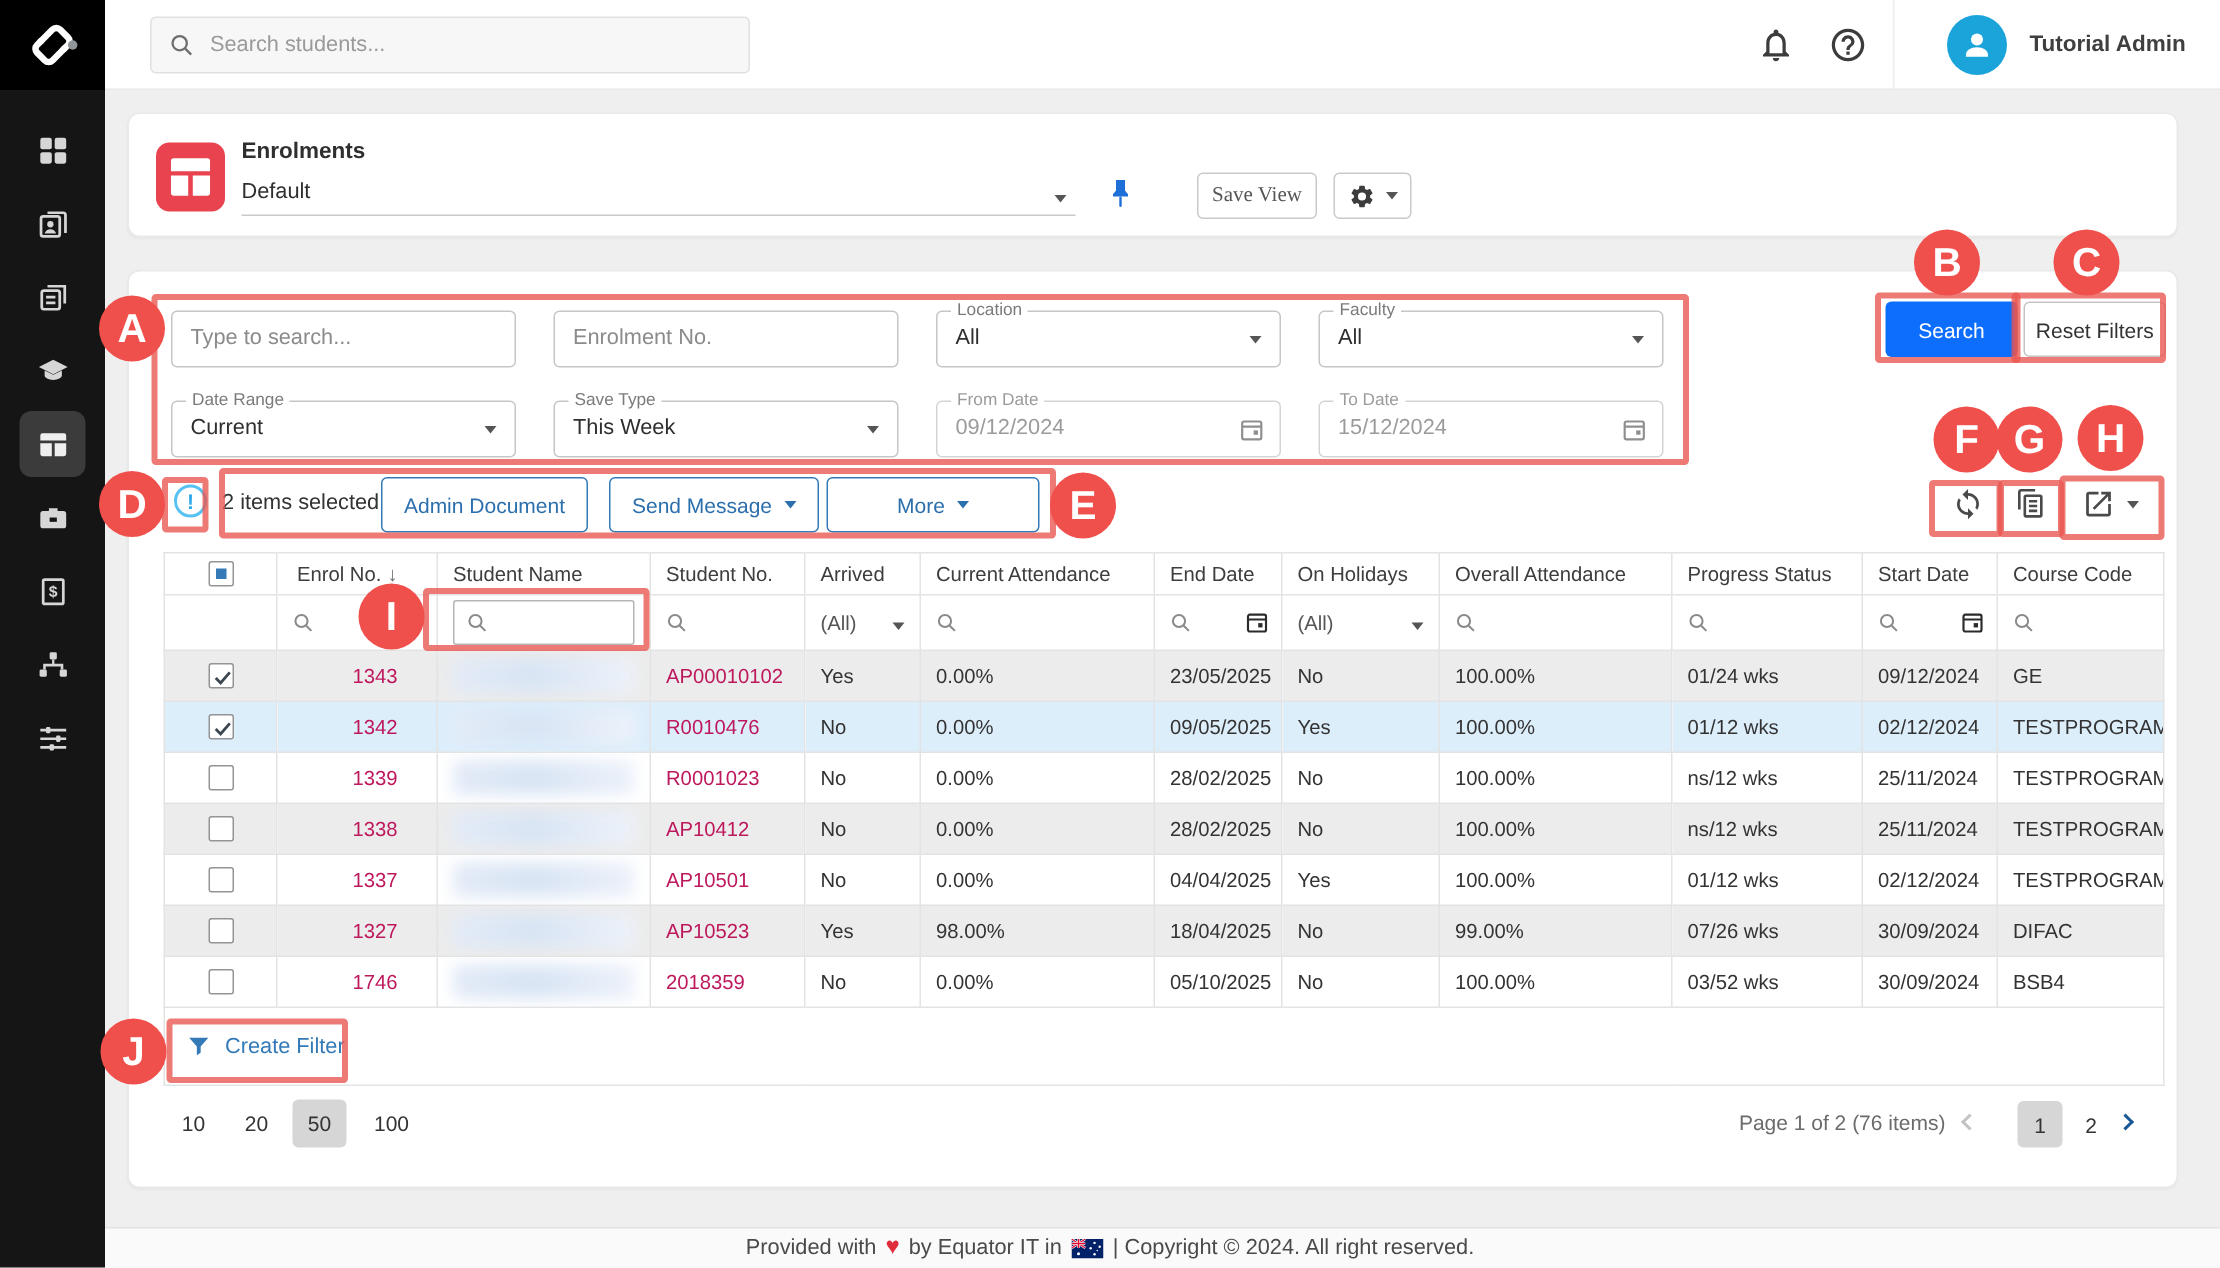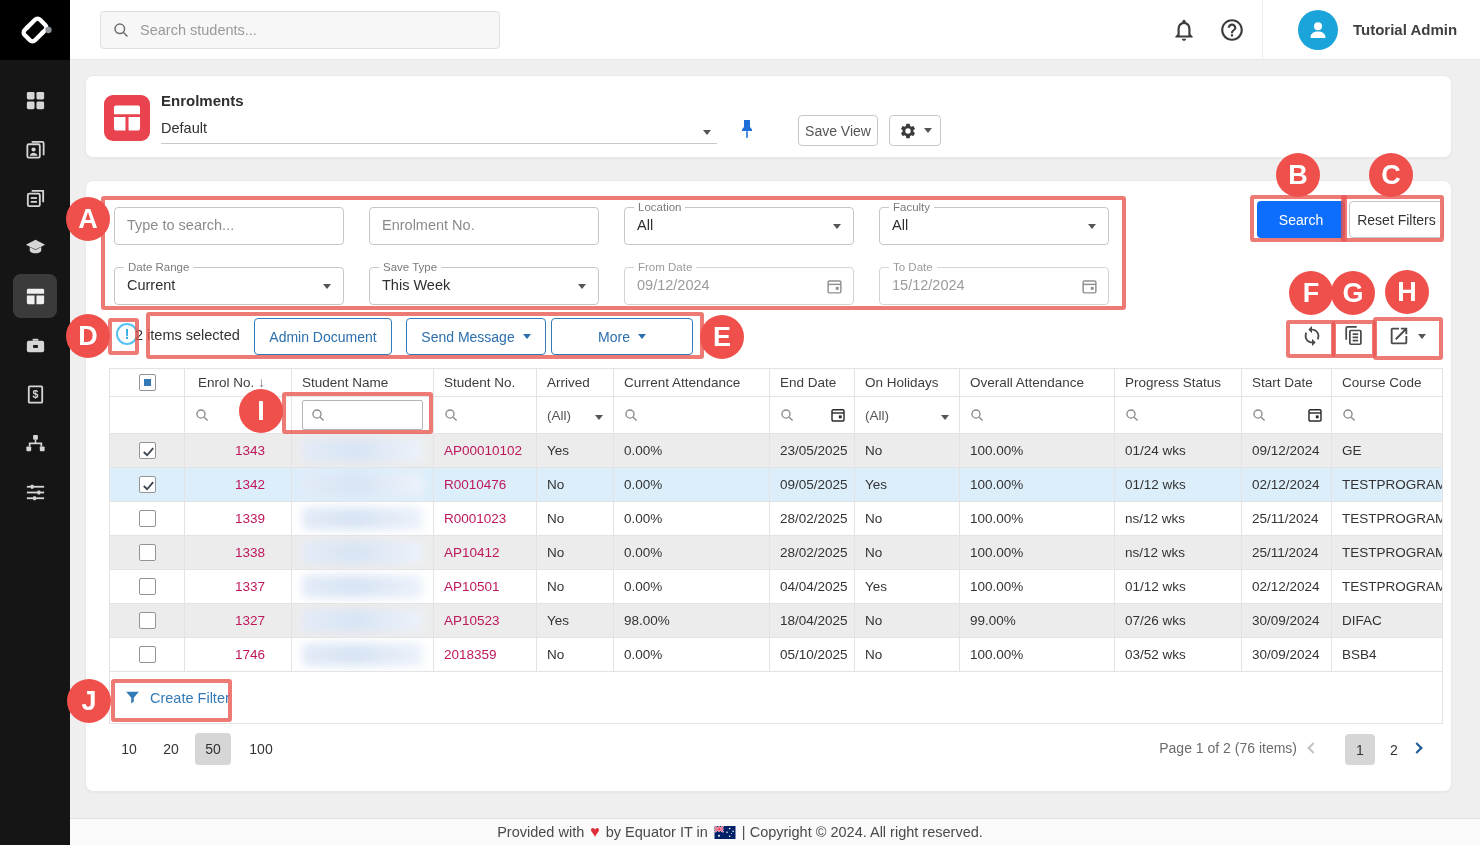--- a/index.html
+++ b/index.html
@@ -30,40 +30,40 @@
 
   
   #module-icon { position:absolute; left:18px; top:19px; width:46px; height:46px; background:#e8434e; border-radius:9px; }
   #page-title { position:absolute; left:75px; top:16px; font-size:15px; font-weight:bold; color:#2f2f2f; }
   #view-select { position:absolute; left:75px; top:38px; width:556px; height:30px; border-bottom:1px solid #c9c9c9; font-size:14.5px; color:#2f2f2f; }
   #view-select .val { position:absolute; left:0; top:6px; }
   .caret { width:0; height:0; border-left:4.5px solid transparent; border-right:4.5px solid transparent; border-top:5.5px solid #555; display:inline-block; }
   #view-select .caret { position:absolute; right:6px; top:16px; }
   #pin-btn { position:absolute; left:649px; top:40px; width:24px; height:26px; }
   .btn { display:flex; align-items:center; justify-content:center; border-radius:4px; font-size:14px; cursor:pointer; }
-  #save-view-btn { position:absolute; left:712px; top:39px; width:80px; height:31px; border:1px solid #c9c9c9; color:#555; background:#fff; }
+  #save-view-btn { position:absolute; left:712px; top:39px; width:80px; height:31px; border:1px solid #c9c9c9; color:#555; background:#fff;font-family:Liberation Serif, serif; }
   #gear-btn { position:absolute; left:803px; top:39px; width:52px; height:31px; border:1px solid #c9c9c9; background:#fff; gap:7px; }
 
   
   .ffield { position:absolute; height:38px; width:230px; border:1px solid #c6c6c6; border-radius:4px; background:#fff; font-size:14.5px; color:#2f2f2f; }
   .ffield .flabel { position:absolute; top:-8px; left:9px; font-size:11.5px; color:#7b7b7b; background:#fff; padding:0 4px; line-height:14px; }
   .ffield .fval { position:absolute; left:12px; top:9px; }
   .ffield .caret { position:absolute; right:12px; top:16px; }
   .ffield input { border:none; outline:none; width:200px; margin:9px 0 0 12px; font-size:14.5px; font-family:inherit; color:#333; background:transparent; }
   .ffield input::placeholder { color:#8b8b8b; }
   .ffield.disabled { border-color:#d4d4d4; color:#9b9b9b; }
   .ffield.disabled .flabel { color:#9b9b9b; }
   .cal-ic { position:absolute; right:10px; top:10px; width:17px; height:17px; }
 
   #search-btn { position:absolute; left:1171px; top:20px; width:88px; height:37px; background:#0d6efd; color:#fff; border:none; }
   #reset-btn  { position:absolute; left:1263px; top:20px; width:95px; height:37px; background:#fff; border:1px solid #c4c4c4; color:#333; }
 
   
   #info-icon { position:absolute; left:30px; top:142px; width:22px; height:22px; border:2px solid #57c2f1; border-radius:50%; color:#2fa8e8; font-weight:bold; font-size:14px; display:flex; align-items:center; justify-content:center; }
-  #selected-text { position:absolute; left:49px; top:146px; font-size:14.5px; color:#333; }
+  #selected-text { position:absolute; left:62px; top:146px; font-size:14.5px; color:#333; }
   .obtn { position:absolute; top:137px; height:37px; border:1px solid #337ab7; color:#2c6fad; background:#fff; gap:8px; }
   .obtn .caret { border-top-color:#2c6fad; }
   #merge-btn { left:168px; width:138px; }
   #send-btn  { left:320px; width:140px; }
   #more-btn  { left:465px; width:142px; }
 
   .tool-ic { position:absolute; top:144px; width:22px; height:22px; color:#4a4a4a; }
   #refresh-ic { left:1215px; } #copy-ic { left:1257px; } #export-ic { left:1302px; }
   #export-caret { position:absolute; left:1332px; top:153px; }
 

